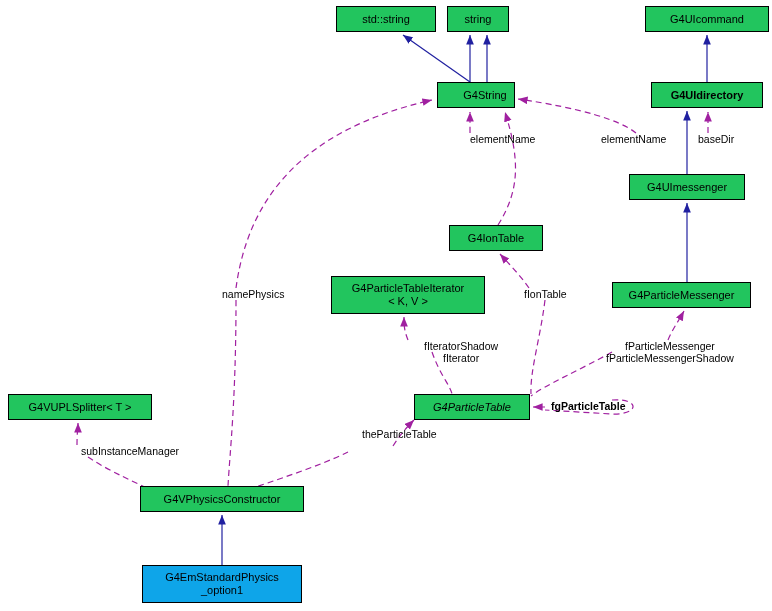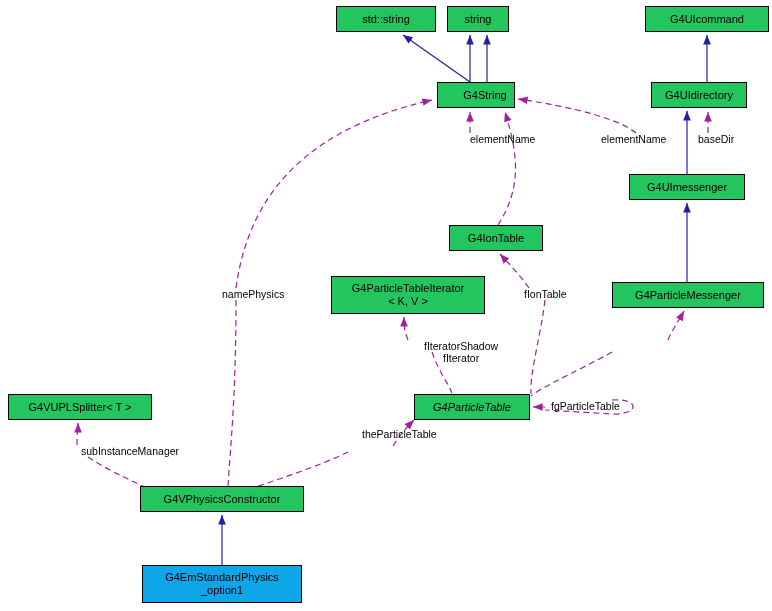--- a/index.html
+++ b/index.html
@@ -106,38 +106,38 @@
   </div>
 
   <div class="node" style="left:645px; top:6px; width:124px; height:26px;">
     <div>G4UIcommand</div>
   </div>
 
   <div class="node" style="left:437px; top:82px; width:78px; height:26px;padding-left:18px;">
     <div>G4String</div>
   </div>
 
-  <div class="node" style="left:651px; top:82px; width:96px; height:26px;">
+  <div class="node" style="left:651px; top:82px; width:112px; height:26px;font-weight:bold;">
     <div>G4UIdirectory</div>
   </div>
 
   <div class="node" style="left:629px; top:174px; width:116px; height:26px;justify-content:center;">
     <div>G4UImessenger</div>
   </div>
 
   <div class="node" style="left:449px; top:225px; width:94px; height:26px;">
     <div>G4IonTable</div>
   </div>
 
   <div class="node" style="left:331px; top:276px; width:154px; height:38px;">
     <div>G4ParticleTableIterator</div>
     <div>&lt; K, V &gt;</div>
   </div>
 
-  <div class="node" style="left:612px; top:282px; width:152px; height:26px;">
+  <div class="node" style="left:612px; top:282px; width:139px; height:26px;">
     <div>G4ParticleMessenger</div>
   </div>
 
   <div class="node" style="left:8px; top:394px; width:144px; height:26px;">
     <div>G4VUPLSplitter&lt; T &gt;</div>
   </div>
 
   <div class="node" style="left:414px; top:394px; width:116px; height:26px;font-style:italic;">
     <div>G4ParticleTable</div>
   </div>
@@ -151,17 +151,19 @@
     <div>_option1</div>
   </div>
 
   <div class="edge-label" style="left:470px; top:133px;">elementName</div>
   <div class="edge-label" style="left:601px; top:133px;">elementName</div>
   <div class="edge-label" style="left:698px; top:133px;">baseDir</div>
   <div class="edge-label" style="left:222px; top:288px;">namePhysics</div>
   <div class="edge-label" style="left:524px; top:288px;">fIonTable</div>
   <div class="edge-label" style="left:424px; top:340px; white-space:pre; text-align:center;">fIteratorShadow
 fIterator</div>
-  <div class="edge-label" style="left:551px; top:400px;">fgParticleTable</div>
+  <div class="edge-label" style="left:606px; top:340px; white-space:pre; text-align:center;">fParticleMessenger
+fParticleMessengerShadow</div>
+  <div class="edge-label" style="left:551px; top:400px;font-weight:bold;">fgParticleTable</div>
   <div class="edge-label" style="left:81px; top:445px;">subInstanceManager</div>
   <div class="edge-label" style="left:362px; top:428px;">theParticleTable</div>
 
 </div>
 
 </body></html>

